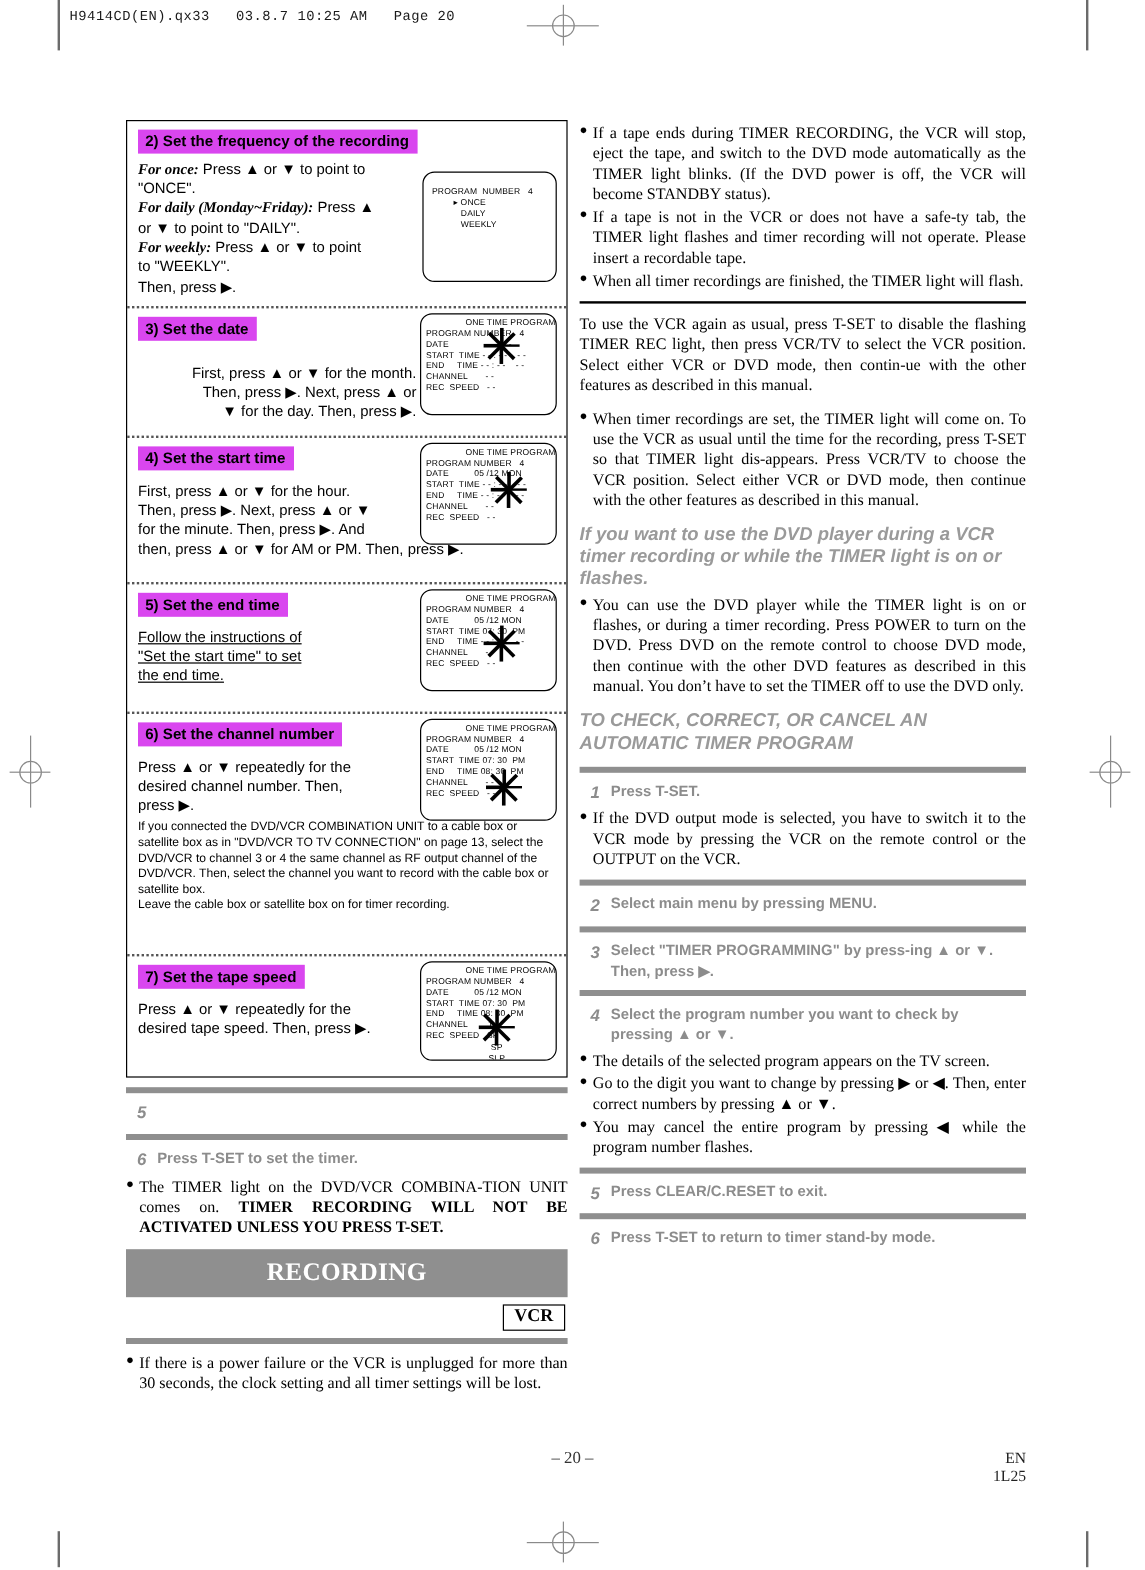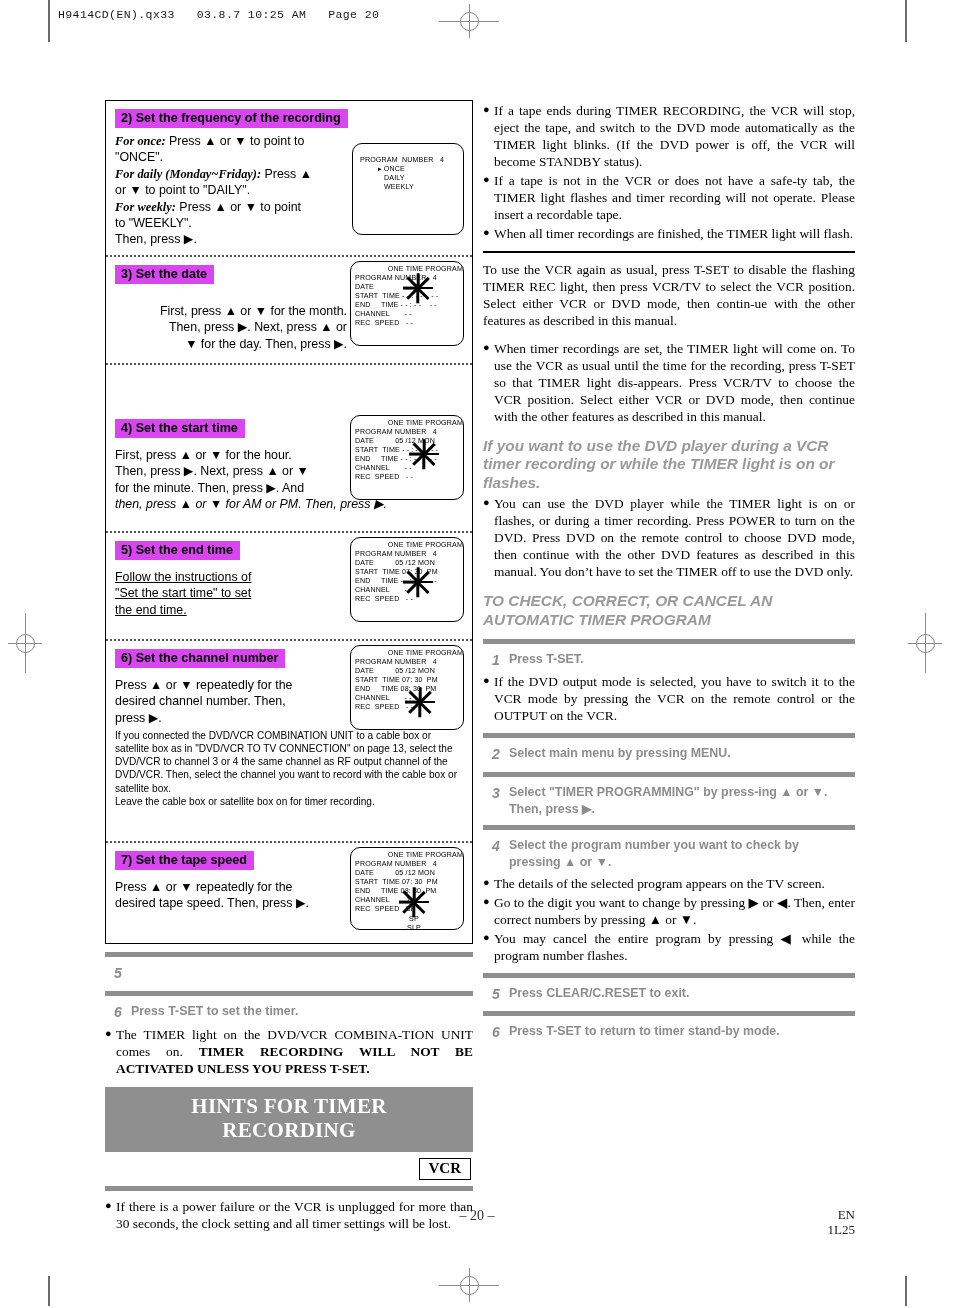--- a/index.html
+++ b/index.html
@@ -145,29 +145,29 @@
           <span style="transform:rotate(90deg)"></span>
             <span style="transform:rotate(135deg)"></span>
           <span style="transform:rotate(180deg)"></span>
             <span style="transform:rotate(225deg)"></span>
           <span style="transform:rotate(270deg)"></span>
             <span style="transform:rotate(315deg)"></span>
         </div>
       </div>
     </div>
 
-    <div class="sect dotted" style="min-height:106px;margin-top:46px;">
+    <div class="sect dotted" style="min-height:106px;">
       <div class="sechead">4) Set the start time</div>
       <div class="body-s" style="margin-top:4px;">
         <div class="txtcol">
           <span>First, press ▲ or ▼ for the hour.</span><br>
           <span>Then, press ▶. Next, press ▲ or ▼</span><br>
           <span>for the minute. Then, press ▶. And</span>
         </div>
-        <div style="width:352px;font-style:italic;"><span>then, press ▲ or ▼ for AM or PM. Then, press ▶.</span></div>
+        <div style="width:352px;"><span>then, press ▲ or ▼ for AM or PM. Then, press ▶.</span></div>
       </div>
       <div class="osd" style="left:244px;top:4px;width:112px;height:80px;padding:3px 0 0 0;">
         <span class="ttl">ONE TIME PROGRAM</span>
         <span class="rowline" style="padding-left:4px;">PROGRAM NUMBER   4</span>
         <span class="rowline" style="padding-left:4px;">DATE          05 /12 MON</span>
         <span class="rowline" style="padding-left:4px;">START  TIME - - : - -    - -</span>
         <span class="rowline" style="padding-left:4px;">END     TIME - - : - -    - -</span>
         <span class="rowline" style="padding-left:4px;">CHANNEL       - -</span>
         <span class="rowline" style="padding-left:4px;">REC  SPEED   - -</span>
         <div class="flash" style="left:72px;top:36px;width:1px;height:1px;">
@@ -281,21 +281,20 @@
   <div class="step" style="padding-bottom:2px;">
     <div class="n">6</div>
     <div>Press T-SET to set the timer.</div>
   </div>
   <div class="bullet">
     <div class="d">●</div>
     <div><span>The TIMER light on the DVD/VCR COMBINA-TION UNIT comes on. </span><b>TIMER RECORDING WILL NOT BE ACTIVATED UNLESS YOU PRESS T-SET.</b></div>
   </div>
 
   <div class="banner" style="margin-top:10px;">
-    <div>HINTS FOR TIMER</div>
     <div>RECORDING</div>
   </div>
   <div style="text-align:right;padding:6px 2px 6px 0;">
     <span class="vcrtag">VCR</span>
   </div>
   <div class="hr-thick"></div>
   <div class="bullet" style="margin-top:7px;">
     <div class="d">●</div>
     <div>If there is a power failure or the VCR is unplugged for more than 30 seconds, the clock setting and all timer settings will be lost.</div>
   </div>

